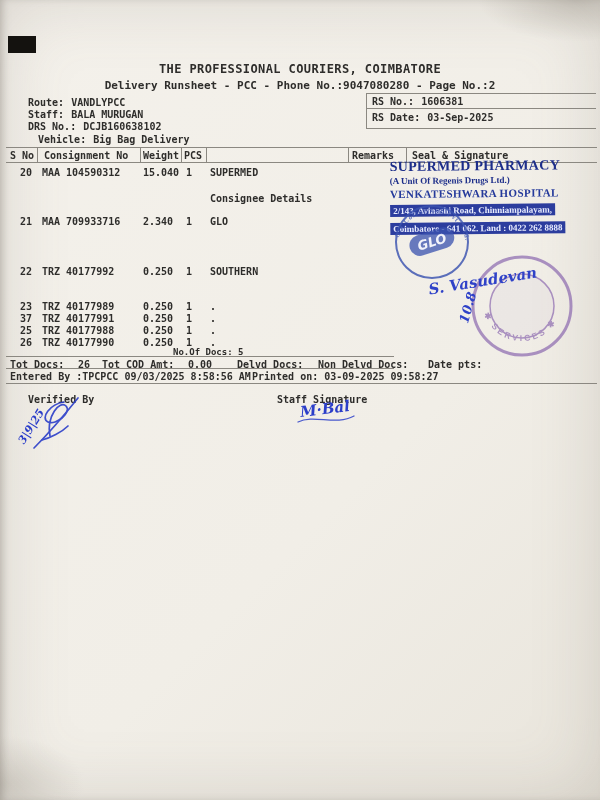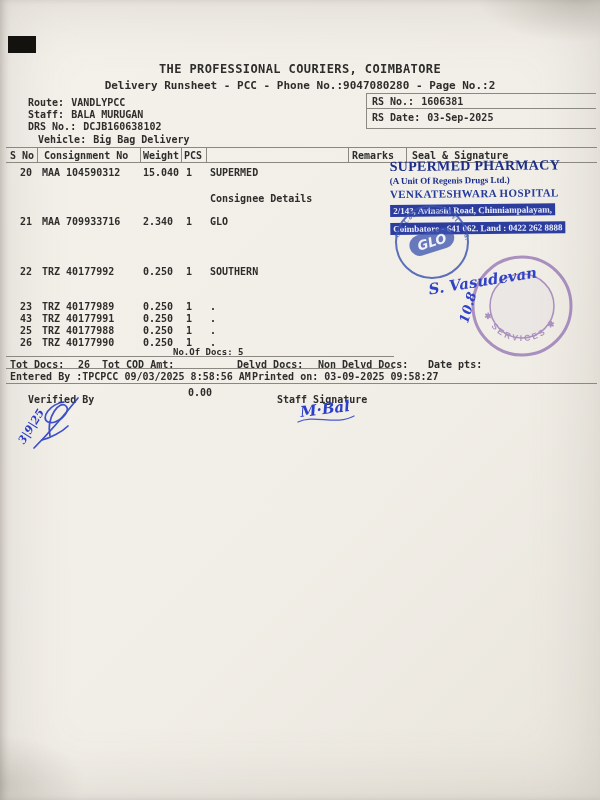--- a/index.html
+++ b/index.html
@@ -112,21 +112,21 @@
     <span class="c-cons">SOUTHERN</span>
   </div>
   <div class="trow" style="top:301px;">
     <span class="c-sno">23</span>
     <span class="c-con">TRZ 40177989</span>
     <span class="c-wt">0.250</span>
     <span class="c-pcs">1</span>
     <span class="c-cons">.</span>
   </div>
   <div class="trow" style="top:313px;">
-    <span class="c-sno">43</span>
+    <span class="c-sno">37</span>
     <span class="c-con">TRZ 40177991</span>
     <span class="c-wt">0.250</span>
     <span class="c-pcs">1</span>
     <span class="c-cons">.</span>
   </div>
   <div class="trow" style="top:325px;">
     <span class="c-sno">25</span>
     <span class="c-con">TRZ 40177988</span>
     <span class="c-wt">0.250</span>
     <span class="c-pcs">1</span>
@@ -140,21 +140,21 @@
     <span class="c-cons">.</span>
   </div>
 
   <div class="abs t9" style="left:173px;top:347px;">No.Of Docs: 5</div>
 
   <div class="line" style="left:6px;top:356px;width:388px;"></div>
   <div class="abs t10" style="left:0;top:359px;width:100%;">
     <span class="abs" style="left:10px;">Tot Docs:</span>
     <span class="abs" style="left:78px;">26</span>
     <span class="abs" style="left:102px;">Tot COD Amt:</span>
-    <span class="abs" style="left:188px;margin-top:28px;">0.00</span>
+    <span class="abs" style="left:188px;">0.00</span>
     <span class="abs" style="left:237px;">Delvd Docs:</span>
     <span class="abs" style="left:318px;">Non Delvd Docs:</span>
     <span class="abs" style="left:428px;">Date pts:</span>
   </div>
   <div class="line" style="left:6px;top:368px;width:388px;"></div>
 
   <div class="abs t10" style="left:10px;top:371px;">Entered By :TPCPCC 09/03/2025 8:58:56 AM</div>
   <div class="abs t10" style="left:252px;top:371px;">Printed on: 03-09-2025 09:58:27</div>
   <div class="line" style="left:6px;top:383px;width:591px;"></div>
 

